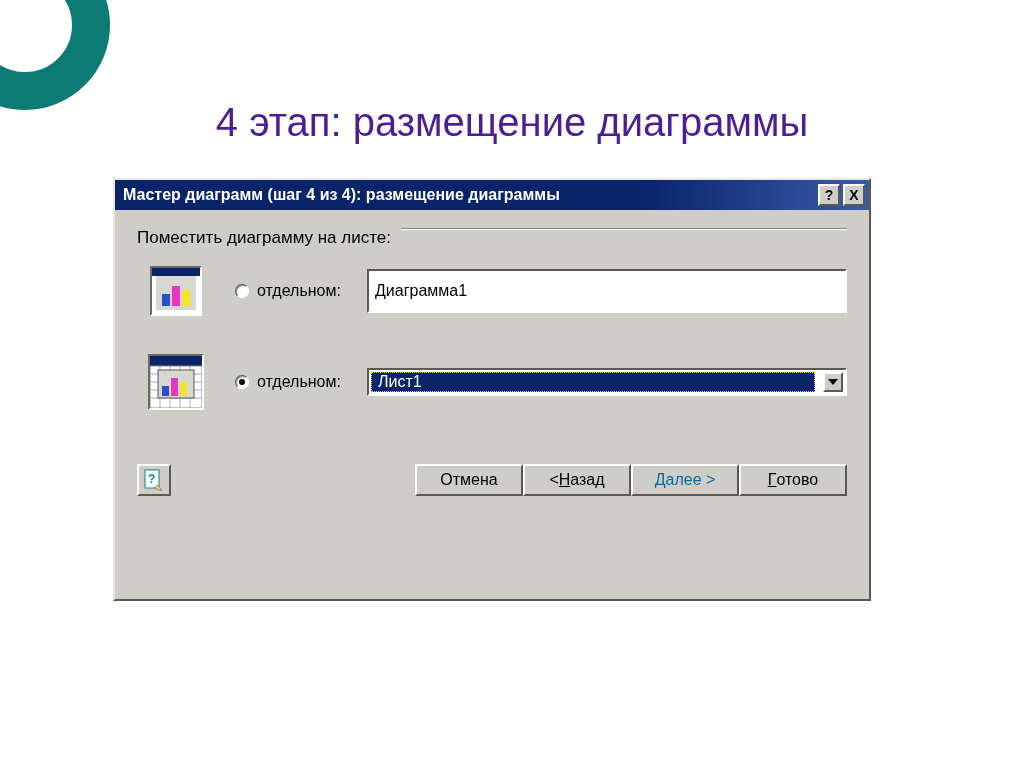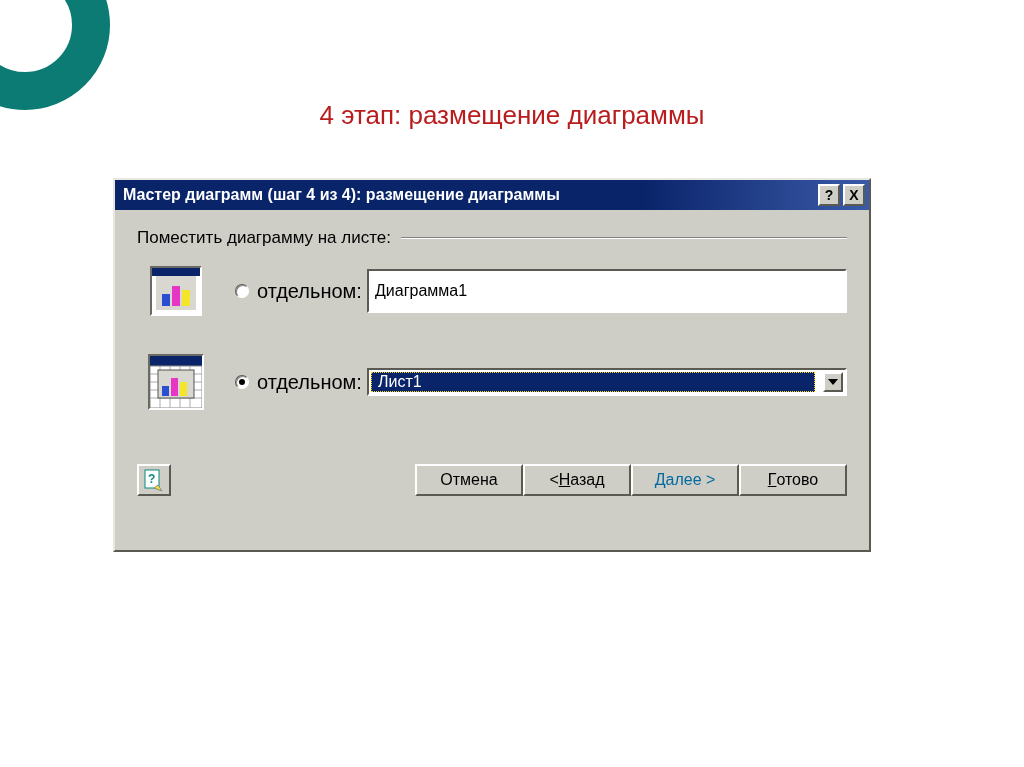--- a/index.html
+++ b/index.html
@@ -20,30 +20,30 @@
     height: 170px;
     border-radius: 50%;
     border: 38px solid #0b7b74;
   }
   .slide-title {
     position: absolute;
     top: 100px;
     left: 0;
     width: 100%;
     text-align: center;
-    font-size: 26px;
-    color: #b91c1c;
+    font-size: 40px;
+    color: #4c1d95;
     font-weight: normal;
   }
   .dialog {
     position: absolute;
     top: 178px;
     left: 113px;
     width: 758px;
-    height: 374px;
+    height: 423px;
     background: #cecec6;
     border-top: 2px solid #e8e8e0;
     border-left: 2px solid #e8e8e0;
     border-right: 2px solid #5a5a52;
     border-bottom: 2px solid #5a5a52;
   }
   .titlebar {
     height: 30px;
     background: linear-gradient(to right, #0a246a, #0a246a 70%, #3a5aa8);
     display: flex;
@@ -69,21 +69,20 @@
     display: flex;
     align-items: center;
     justify-content: center;
     font-family: Arial;
   }
   .client {
     padding: 18px 22px 14px 22px;
   }
   .group-row {
     display: flex;
-    align-items: center;
     margin-bottom: 18px;
   }
   .group-label {
     font-size: 17px;
     color: #000;
     margin-right: 10px;
   }
   .group-line {
     flex: 1;
     height: 0;
@@ -133,21 +132,21 @@
     border-right: 1px solid #fff;
     border-bottom: 1px solid #fff;
     box-shadow: inset 1px 1px 0 #888;
     margin-right: 8px;
     display:flex; align-items:center; justify-content:center;
   }
   .radio.checked::after{
     content:""; width:6px; height:6px; border-radius:50%; background:#000;
   }
   .radio-label {
-    font-size: 20px;
+    font-size: 16px;
     width: 110px;
   }
   .text-input {
     flex: 1;
     height: 26px;
     background: #fff;
     border-top: 2px solid #5a5a52;
     border-left: 2px solid #5a5a52;
     border-right: 2px solid #fff;
     border-bottom: 2px solid #fff;

